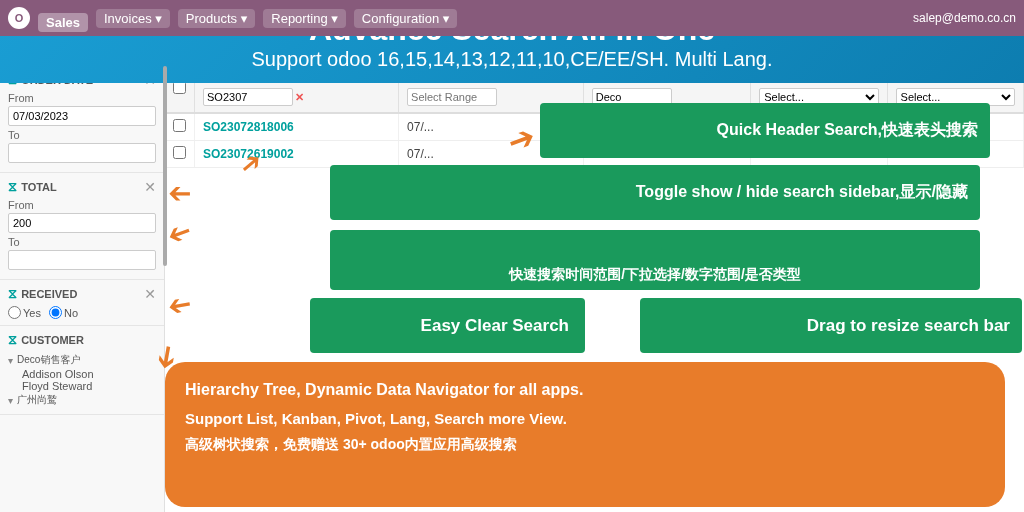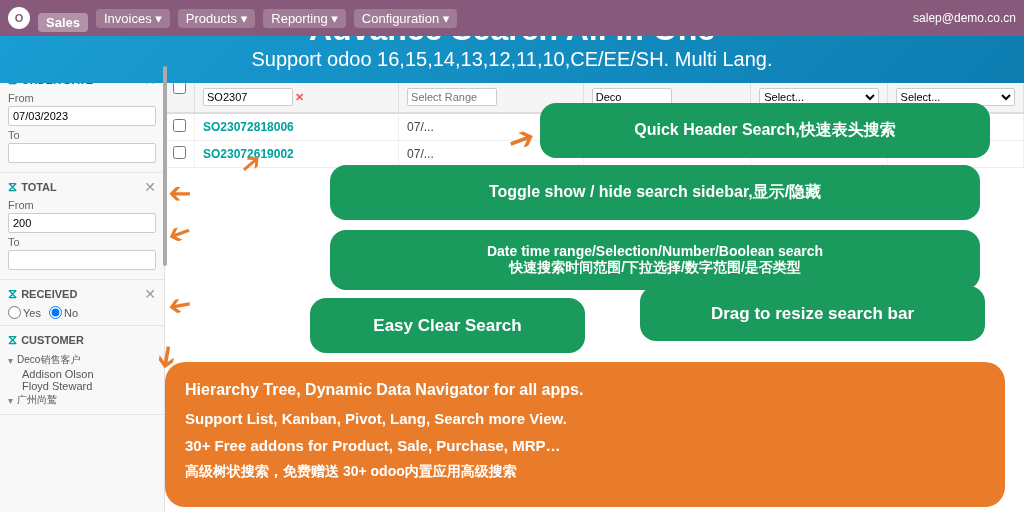--- a/index.html
+++ b/index.html
@@ -266,26 +266,26 @@
       top: 0;
       left: 0;
       width: 1024px;
       height: 512px;
       pointer-events: none;
       z-index: 100;
     }
 
     .callout-box {
       position: absolute;
-      border-radius: 16px;
+      border-radius: 4px;
       color: #fff;
       font-weight: bold;
       display: flex;
       align-items: center;
-      justify-content: center;
+      justify-content: flex-end;
       text-align: center;
       pointer-events: none;
     }
 
     .callout-green {
       background: #1a9a5c;
     }
     .callout-orange {
       background: #e87c2a;
     }
@@ -476,41 +476,37 @@
 
   <div class="callout-box callout-green" style="left:540px;top:103px;width:450px;height:55px;font-size:16px;padding:6px 12px;">
     <span>Quick Header Search,快速表头搜索</span>
   </div>
 
   <div class="callout-box callout-green" style="left:330px;top:165px;width:650px;height:55px;font-size:16px;padding:6px 12px;">
     <span>Toggle show / hide search sidebar,显示/隐藏</span>
   </div>
 
   <div class="callout-box callout-green" style="left:330px;top:230px;width:650px;height:60px;font-size:14px;padding:6px 12px;flex-direction:column;text-align:center;">
-    <span>Date time range/Selection/Number/Boolean search</span>
     <span>快速搜索时间范围/下拉选择/数字范围/是否类型</span>
   </div>
 
   <div class="callout-box callout-green" style="left:310px;top:298px;width:275px;height:55px;font-size:17px;padding:6px 16px;">
     <span>Easy Clear Search</span>
   </div>
 
-  <div class="callout-box callout-green" style="left:640px;top:286px;width:345px;height:55px;font-size:17px;padding:6px 12px;">
+  <div class="callout-box callout-green" style="left:640px;top:298px;width:382px;height:55px;font-size:17px;padding:6px 12px;">
     <span>Drag to resize search bar</span>
   </div>
 
   <div class="callout-box callout-orange" style="left:165px;top:362px;width:840px;height:145px;padding:14px 20px;flex-direction:column;align-items:flex-start;justify-content:flex-start;border-radius:20px;">
     <div style="font-size:16px;line-height:1.8;color:#fff;">
       <strong>Hierarchy</strong> Tree, <strong>Dynamic</strong> Data Navigator for all apps.
     </div>
     <div style="font-size:15px;line-height:1.8;color:#fff;">
       Support <strong>List</strong>, <strong>Kanban</strong>, <strong>Pivot</strong>, <strong>Lang</strong>, <strong>Search more</strong> View.
-    </div>
-    <div style="font-size:15px;line-height:1.8;color:#fff;">
-      <strong>30+ Free</strong> addons for Product, Sale, Purchase, MRP…
     </div>
     <div style="font-size:14px;line-height:1.8;color:#fff;">
       高级树状搜索，免费赠送 <strong>30+</strong> odoo内置应用高级搜索
     </div>
   </div>
 
   <div class="arrow" style="left:508px;top:120px;transform:rotate(-20deg);font-size:32px;">➔</div>
   <div class="arrow" style="left:168px;top:178px;transform:rotate(180deg);font-size:28px;">➔</div>
   <div class="arrow" style="left:168px;top:218px;transform:rotate(160deg);font-size:28px;">➔</div>
   <div class="arrow" style="left:168px;top:290px;transform:rotate(170deg);font-size:28px;">➔</div>

